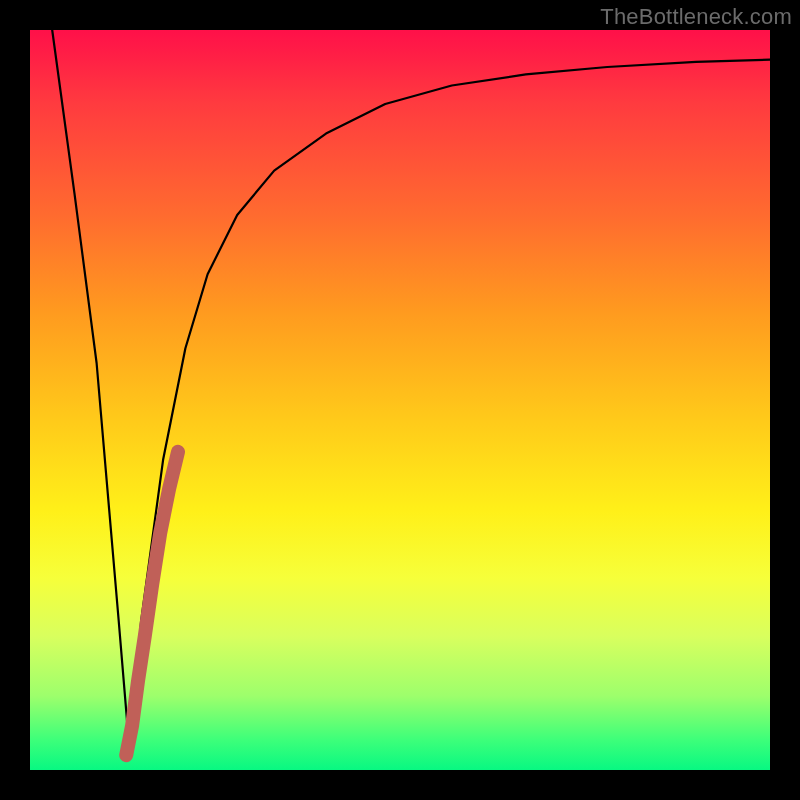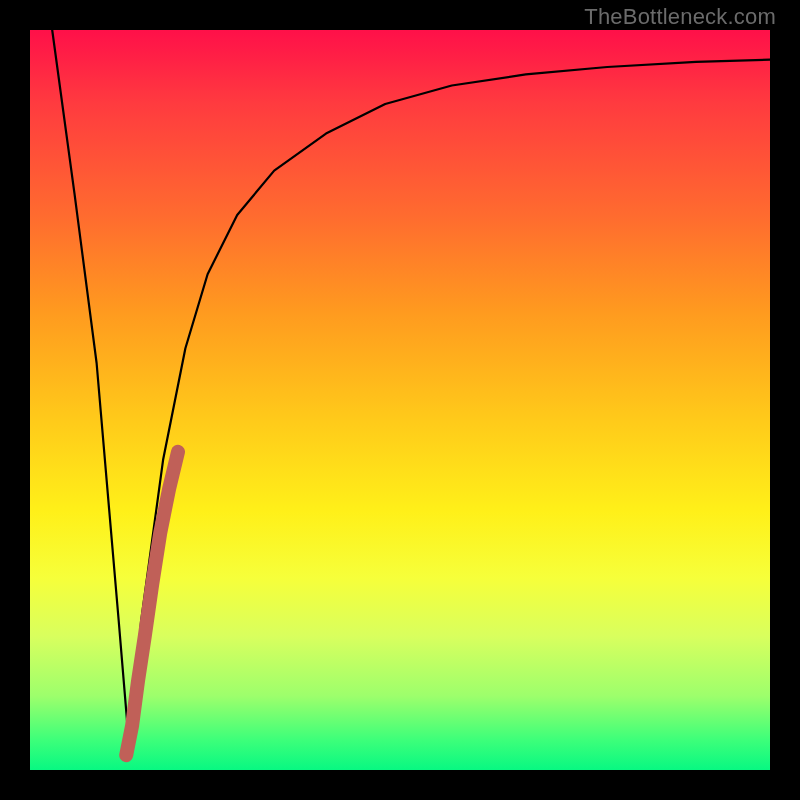--- a/index.html
+++ b/index.html
@@ -13,21 +13,21 @@
   }
   .frame {
     position: relative;
     width: 800px;
     height: 800px;
     background: #000;
   }
   .watermark {
     position: absolute;
     top: 4px;
-    right: 24px;
+    right: 8px;
     color: #6b6b6b;
     font-size: 22px;
     font-weight: 500;
     letter-spacing: 0.2px;
     z-index: 10;
   }
   .plot-area {
     position: absolute;
     left: 30px;
     top: 30px;

